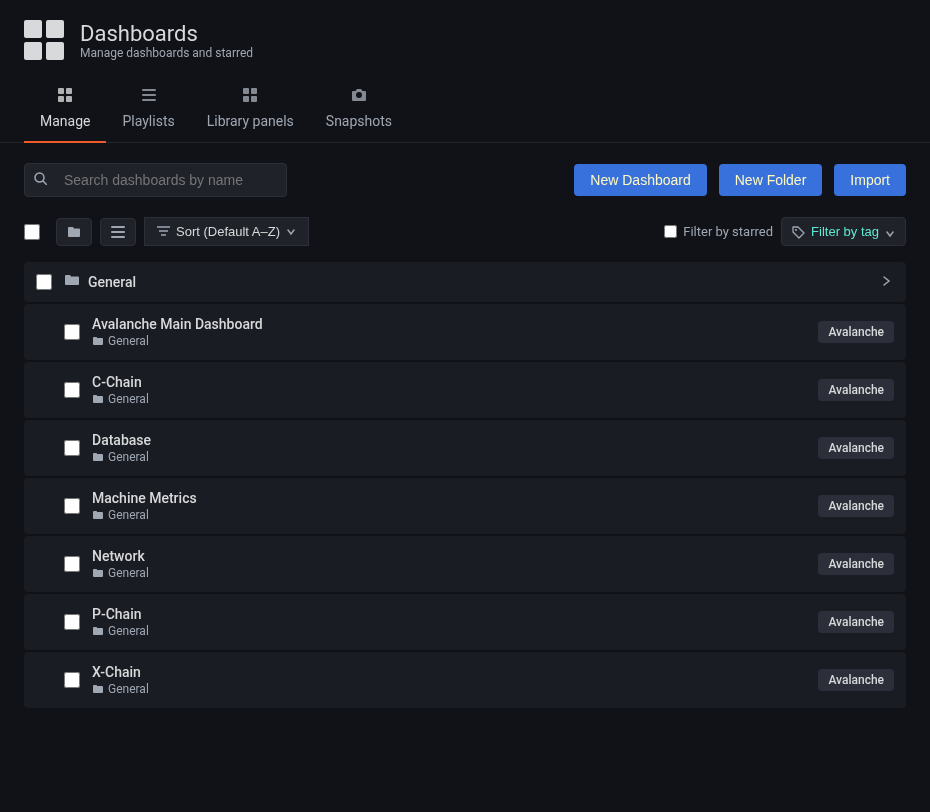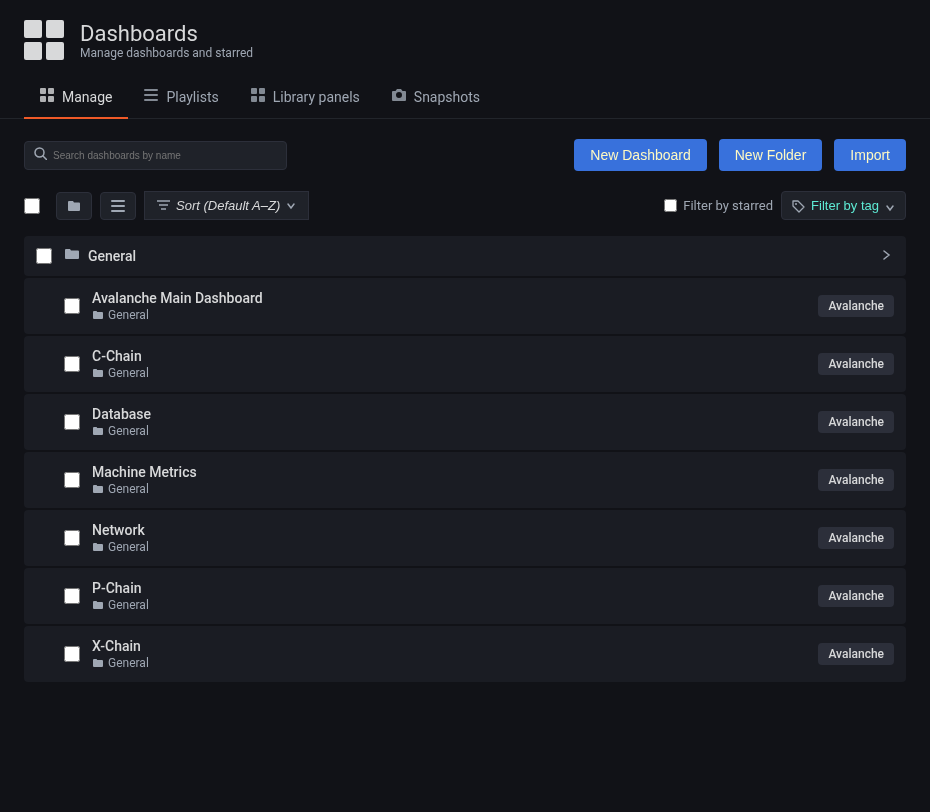--- a/index.html
+++ b/index.html
@@ -49,20 +49,21 @@
       align-items: center;
       gap: 8px;
       padding: 12px 16px;
       cursor: pointer;
       color: #9fa7b3;
       font-size: 14px;
       border-bottom: 2px solid transparent;
       margin-bottom: -1px;
       white-space: nowrap;
       text-decoration: none;
+      flex-direction: column;
     }
     .tab.active {
       color: #d8d9da;
       border-bottom: 2px solid #f05a28;
     }
     .tab-icon {
       font-size: 14px;
       opacity: 0.8;
     }
     
@@ -84,22 +85,22 @@
       left: 10px;
       color: #9fa7b3;
       font-size: 13px;
     }
     .search-input {
       width: 100%;
       background: #1f2229;
       border: 1px solid #2c2f3a;
       border-radius: 4px;
       color: #9fa7b3;
-      padding: 8px 12px 8px 28px;
-      font-size: 10px;
+      padding: 8px 12px 8px 39px;
+      font-size: 14px;
       outline: none;
     }
     .spacer { flex: 1; }
     .btn {
       padding: 8px 16px;
       border-radius: 4px;
       border: none;
       cursor: pointer;
       font-size: 14px;
       font-weight: 500;
@@ -138,21 +139,20 @@
       display: flex;
       align-items: center;
       gap: 6px;
       background: #1f2229;
       border: 1px solid #2c2f3a;
       border-radius: 0;
       color: #d8d9da;
       padding: 6px 12px;
       cursor: pointer;
       font-size: 13px;
-      font-style: italic;
     }
     .filter-starred {
       display: flex;
       align-items: center;
       gap: 6px;
       margin-left: auto;
       color: #9fa7b3;
       font-size: 13px;
       cursor: pointer;
     }

